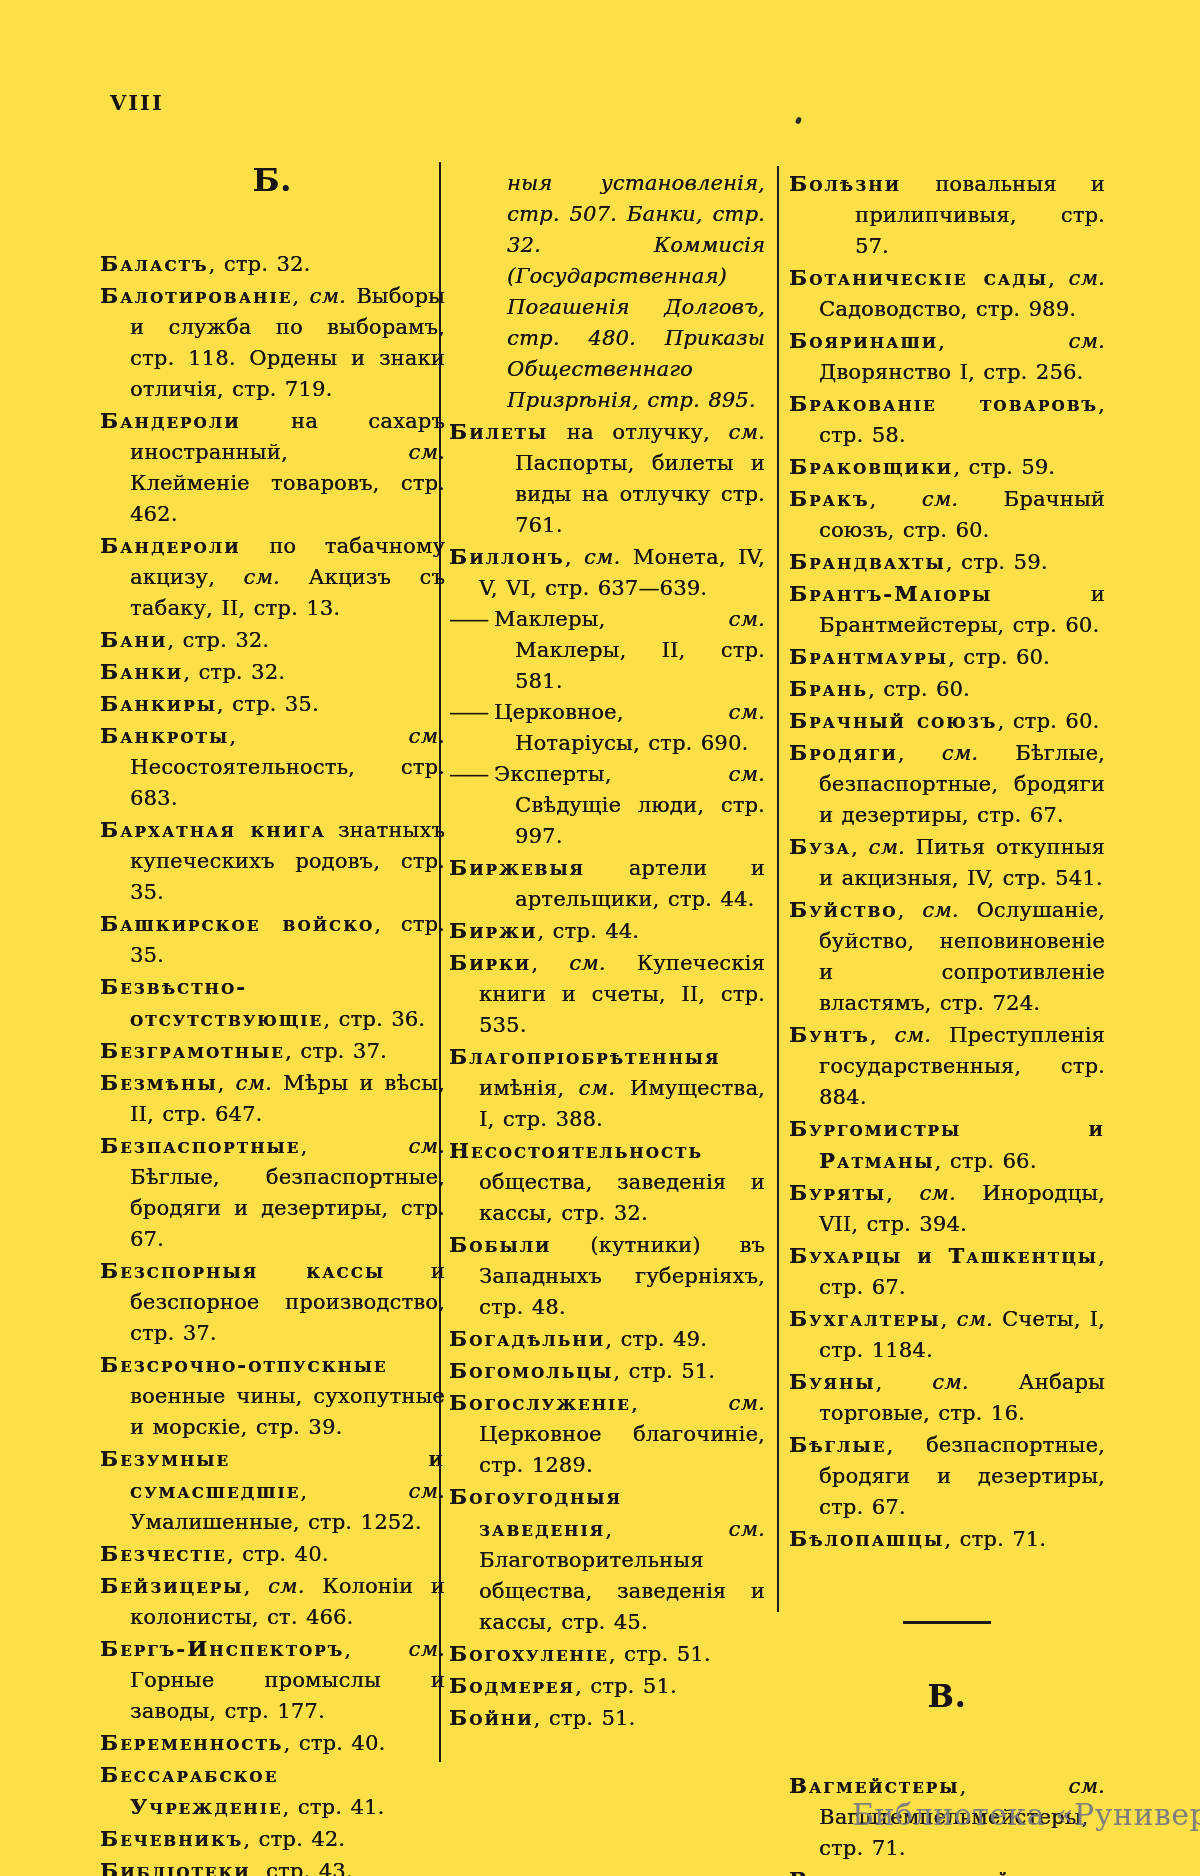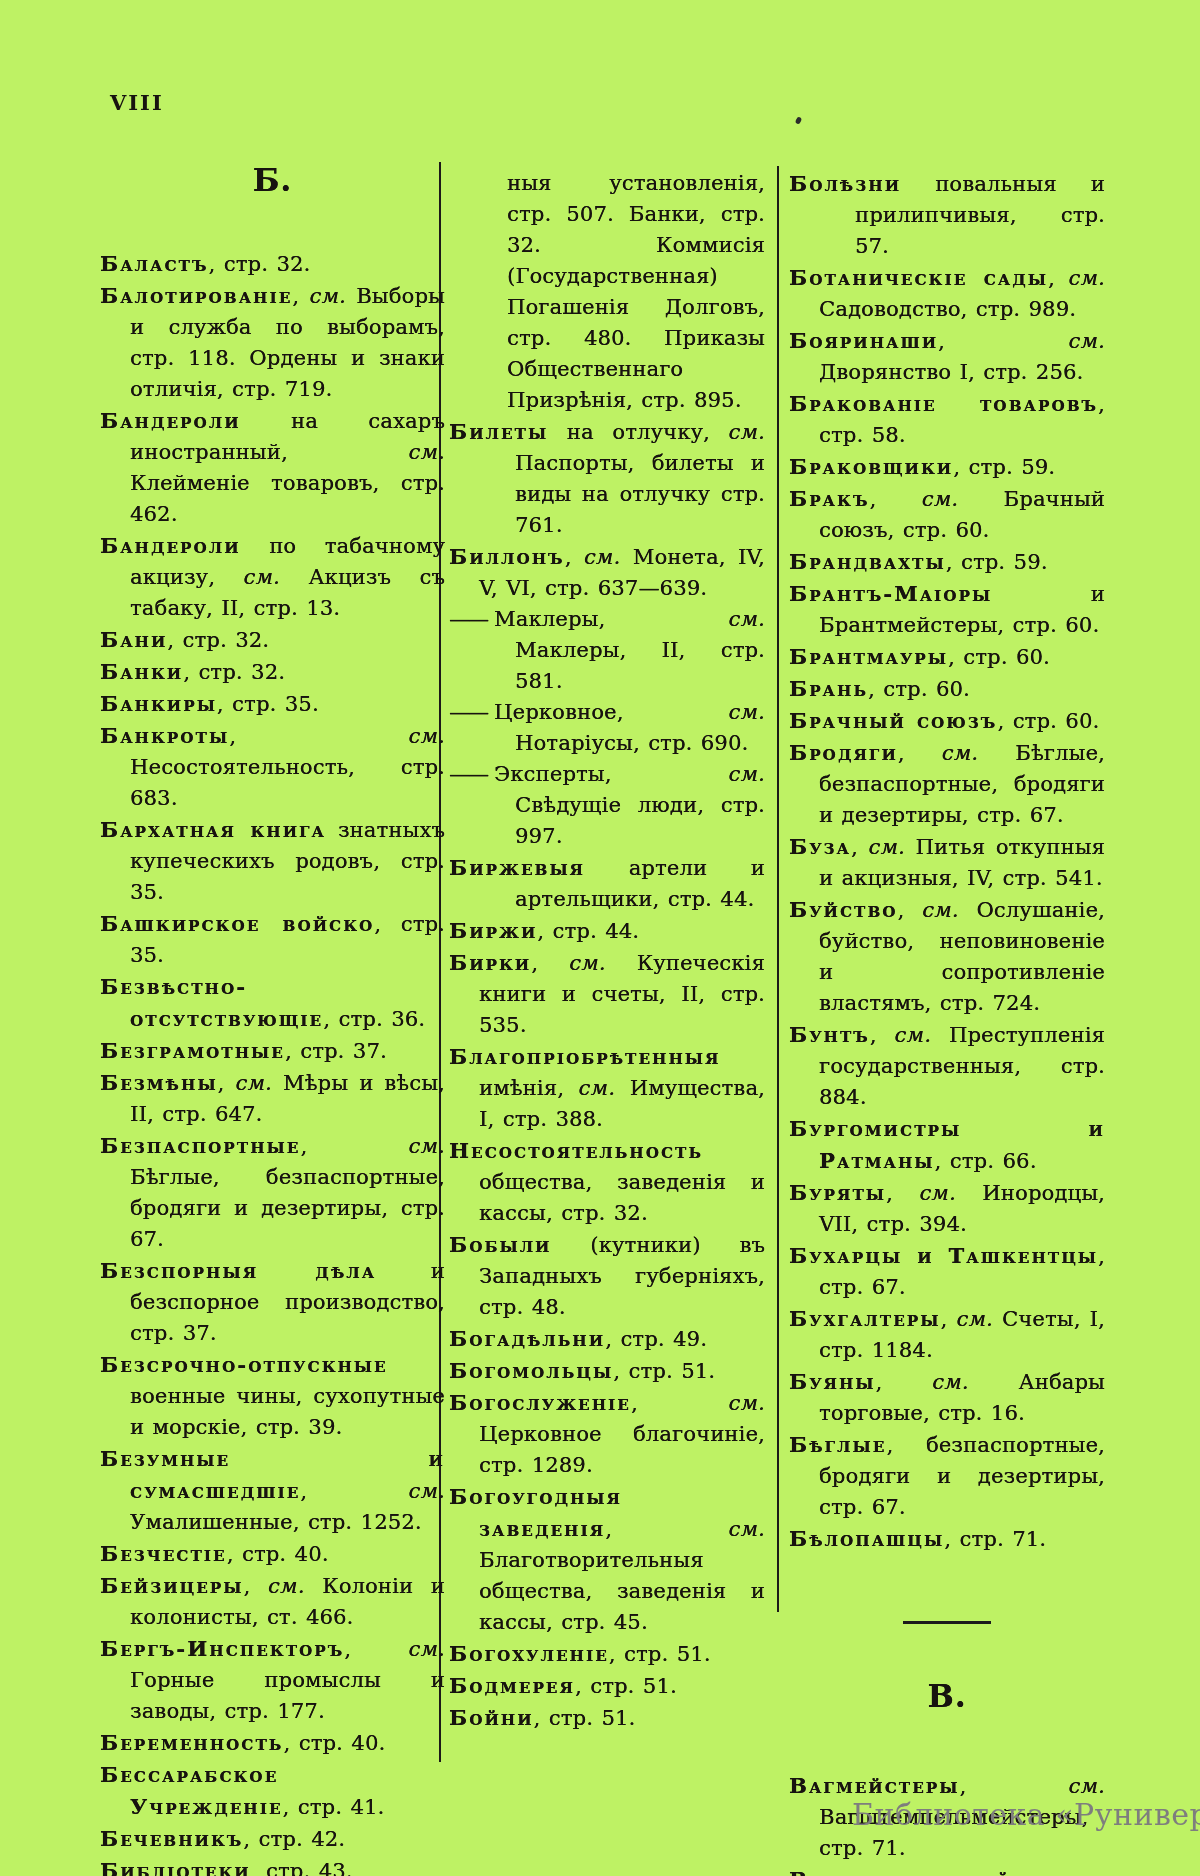--- a/index.html
+++ b/index.html
@@ -1,37 +1,37 @@
 <!DOCTYPE html>
 <html><head>
 <meta charset="utf-8">
 <style>
   html,body{margin:0;padding:0;background:#ffffff;}
   .page{
-    position:relative;width:1200px;height:1876px;background:#bef264;
+    position:relative;width:1200px;height:1876px;background:#fde047;
     overflow:hidden;color:#17130f;
     font-family:"DejaVu Serif","Liberation Serif",serif;
   }
   .page-number{
     position:absolute;left:110px;top:90px;
     font-size:21px;font-weight:bold;letter-spacing:2px;
   }
   .col{position:absolute;text-align:justify;}
   #col1{left:100px;top:156px;width:345px;}
   #col2{left:449px;top:168px;width:316px;}
   #col3{left:789px;top:168px;width:316px;}
   .entry{
     margin:0;line-height:31px;font-size:21px;
     word-spacing:1.5px;letter-spacing:0.2px;
     text-shadow:0.25px 0 0 currentColor;
   }
   .norm{padding-left:30px;text-indent:-30px;}
   .deep{padding-left:66px;text-indent:-66px;}
   .dash{padding-left:66px;text-indent:-66px;}
-  .cont{padding-left:58px;}
+  .cont{padding-left:58px;font-style:italic;}
   .term{font-weight:bold;font-variant:small-caps;letter-spacing:2.2px;}
   .see{font-style:italic;}
   .mdash{letter-spacing:-2px;margin-right:7px;}
   .section-heading{
     font-size:31px;font-weight:bold;text-align:center;
     line-height:36px;letter-spacing:1px;
     text-shadow:0.25px 0 0 currentColor;
   }
   #heading-b{margin:6px 0 50px 0;}
   #heading-v{margin:0 0 56px 0;}
@@ -71,21 +71,21 @@
         <p class="entry norm"><span class="term">Бани</span><span class="plain">, стр. 32.</span></p>
         <p class="entry norm"><span class="term">Банки</span><span class="plain">, стр. 32.</span></p>
         <p class="entry norm"><span class="term">Банкиры</span><span class="plain">, стр. 35.</span></p>
         <p class="entry norm"><span class="term">Банкроты</span><span class="plain">, </span><span class="see">см.</span><span class="plain"> Несостоятельность, стр. 683.</span></p>
         <p class="entry norm"><span class="term">Бархатная книга</span><span class="plain"> знатныхъ купеческихъ родовъ, стр. 35.</span></p>
         <p class="entry norm"><span class="term">Башкирское войско</span><span class="plain">, стр. 35.</span></p>
         <p class="entry norm"><span class="term">Безвѣстно-отсутствующіе</span><span class="plain">, стр. 36.</span></p>
         <p class="entry norm"><span class="term">Безграмотные</span><span class="plain">, стр. 37.</span></p>
         <p class="entry norm"><span class="term">Безмѣны</span><span class="plain">, </span><span class="see">см.</span><span class="plain"> Мѣры и вѣсы, II, стр. 647.</span></p>
         <p class="entry norm"><span class="term">Безпаспортные</span><span class="plain">, </span><span class="see">см.</span><span class="plain"> Бѣглые, безпаспортные, бродяги и дезертиры, стр. 67.</span></p>
-        <p class="entry norm"><span class="term">Безспорныя дѣла</span><span class="plain"> и безспорное производство, стр. 37.</span></p>
+        <p class="entry norm"><span class="term">Безспорныя кассы</span><span class="plain"> и безспорное производство, стр. 37.</span></p>
         <p class="entry norm"><span class="term">Безсрочно-отпускные</span><span class="plain"> военные чины, сухопутные и морскіе, стр. 39.</span></p>
         <p class="entry norm"><span class="term">Безумные и сумасшедшіе</span><span class="plain">, </span><span class="see">см.</span><span class="plain"> Умалишенные, стр. 1252.</span></p>
         <p class="entry norm"><span class="term">Безчестіе</span><span class="plain">, стр. 40.</span></p>
         <p class="entry norm"><span class="term">Бейзицеры</span><span class="plain">, </span><span class="see">см.</span><span class="plain"> Колоніи и колонисты, ст. 466.</span></p>
         <p class="entry norm"><span class="term">Бергъ-Инспекторъ</span><span class="plain">, </span><span class="see">см.</span><span class="plain"> Горные промыслы и заводы, стр. 177.</span></p>
         <p class="entry norm"><span class="term">Беременность</span><span class="plain">, стр. 40.</span></p>
         <p class="entry norm"><span class="term">Бессарабское Учрежденіе</span><span class="plain">, стр. 41.</span></p>
         <p class="entry norm"><span class="term">Бечевникъ</span><span class="plain">, стр. 42.</span></p>
         <p class="entry norm"><span class="term">Библіотеки</span><span class="plain">, стр. 43.</span></p>
       </div>

